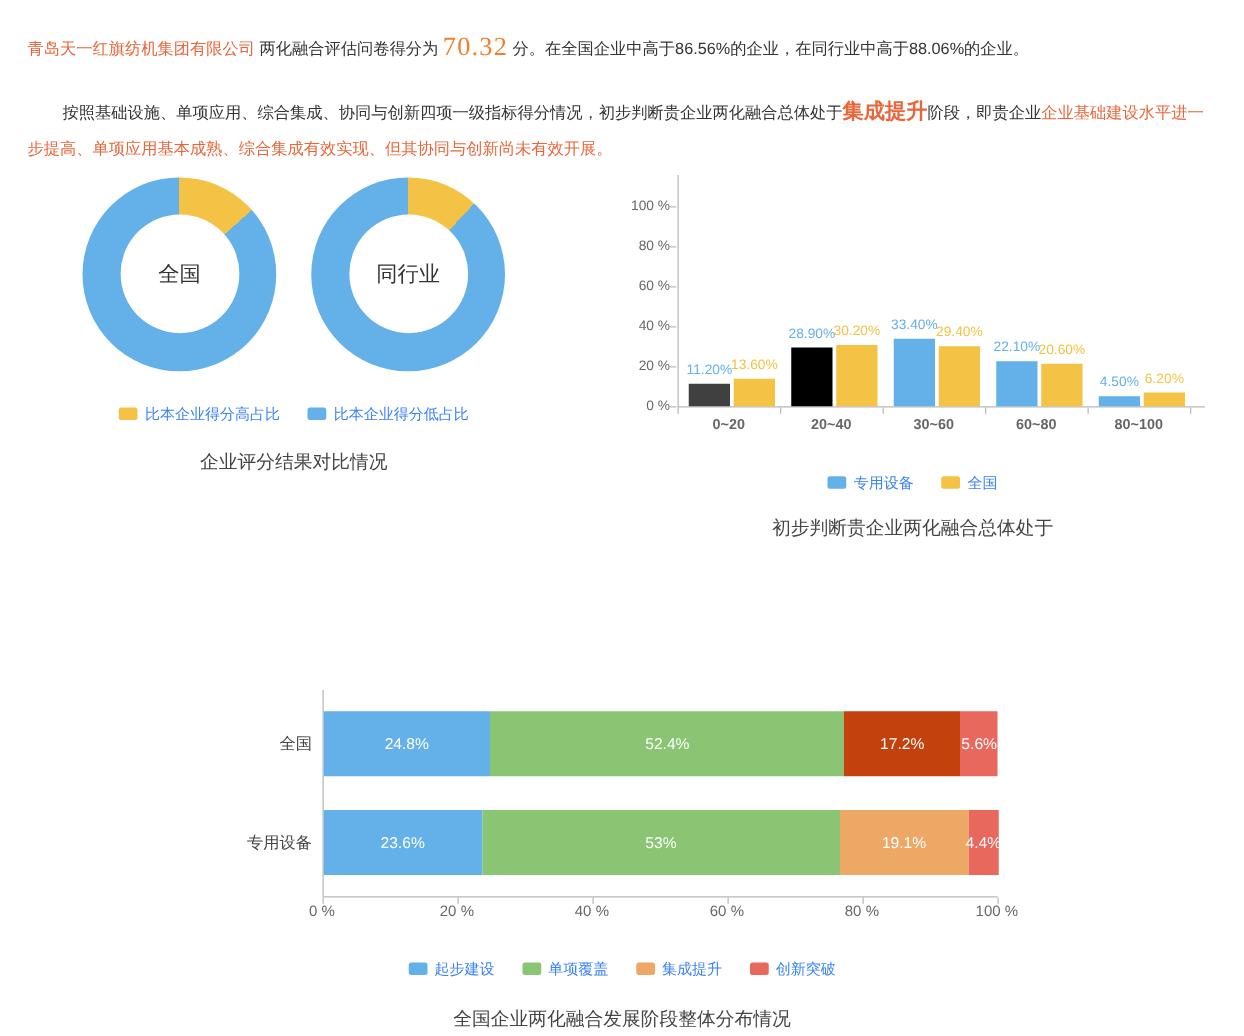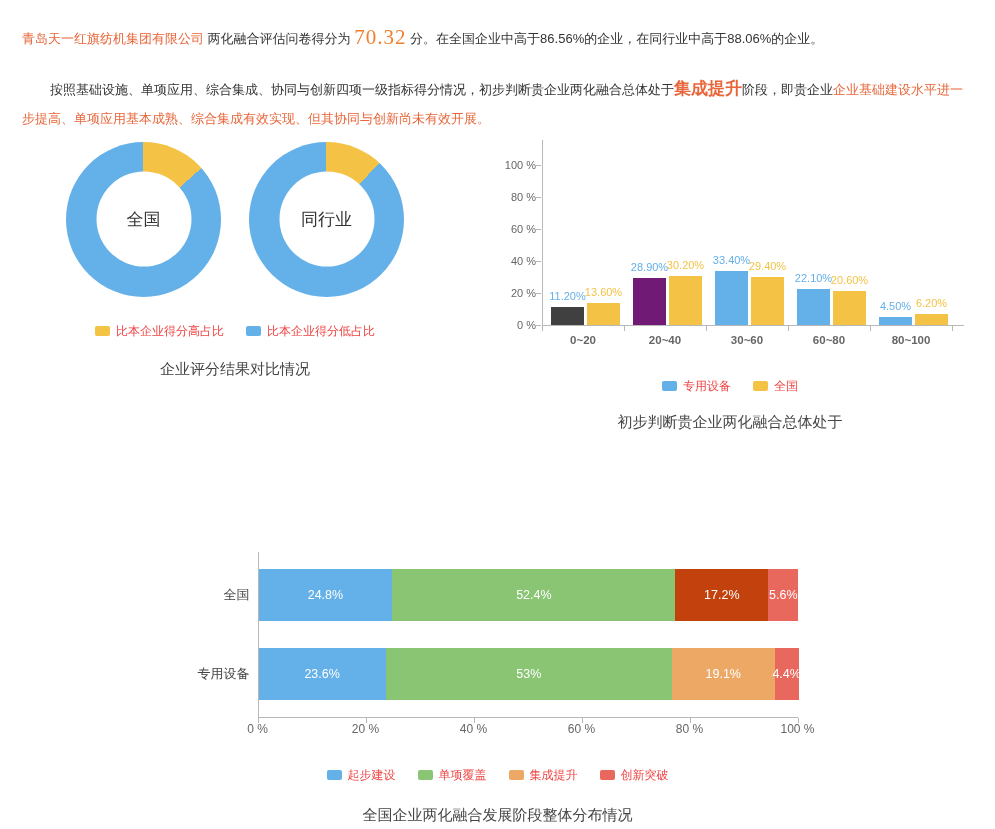--- a/index.html
+++ b/index.html
@@ -85,21 +85,21 @@
     justify-content: center;
     font-size: 17px;
     color: #333;
   }
   .legend {
     display: flex;
     justify-content: center;
     gap: 22px;
     margin-top: 26px;
     font-size: 12px;
-    color: #ef4444;
+    color: #3b82f6;
   }
   .legend .item {
     display: flex;
     align-items: center;
     gap: 6px;
   }
   .swatch {
     width: 15px;
     height: 10px;
     border-radius: 2px;
@@ -323,21 +323,21 @@
       <div class="bar-group" style="left:57px">
         <div class="bar" style="height:18px;background:#404040">
           <span class="val" style="color:#64b0e8">11.20%</span>
         </div>
         <div class="bar" style="height:22px;background:#f4c244">
           <span class="val" style="color:#f4c244">13.60%</span>
         </div>
       </div>
 
       <div class="bar-group" style="left:139px">
-        <div class="bar" style="height:47px;background:#701a75">
+        <div class="bar" style="height:47px;background:#000000">
           <span class="val" style="color:#64b0e8">28.90%</span>
         </div>
         <div class="bar" style="height:49px;background:#f4c244">
           <span class="val" style="color:#f4c244">30.20%</span>
         </div>
       </div>
 
       <div class="bar-group" style="left:221px">
         <div class="bar" style="height:54px;background:#64b0e8">
           <span class="val" style="color:#64b0e8">33.40%</span>

